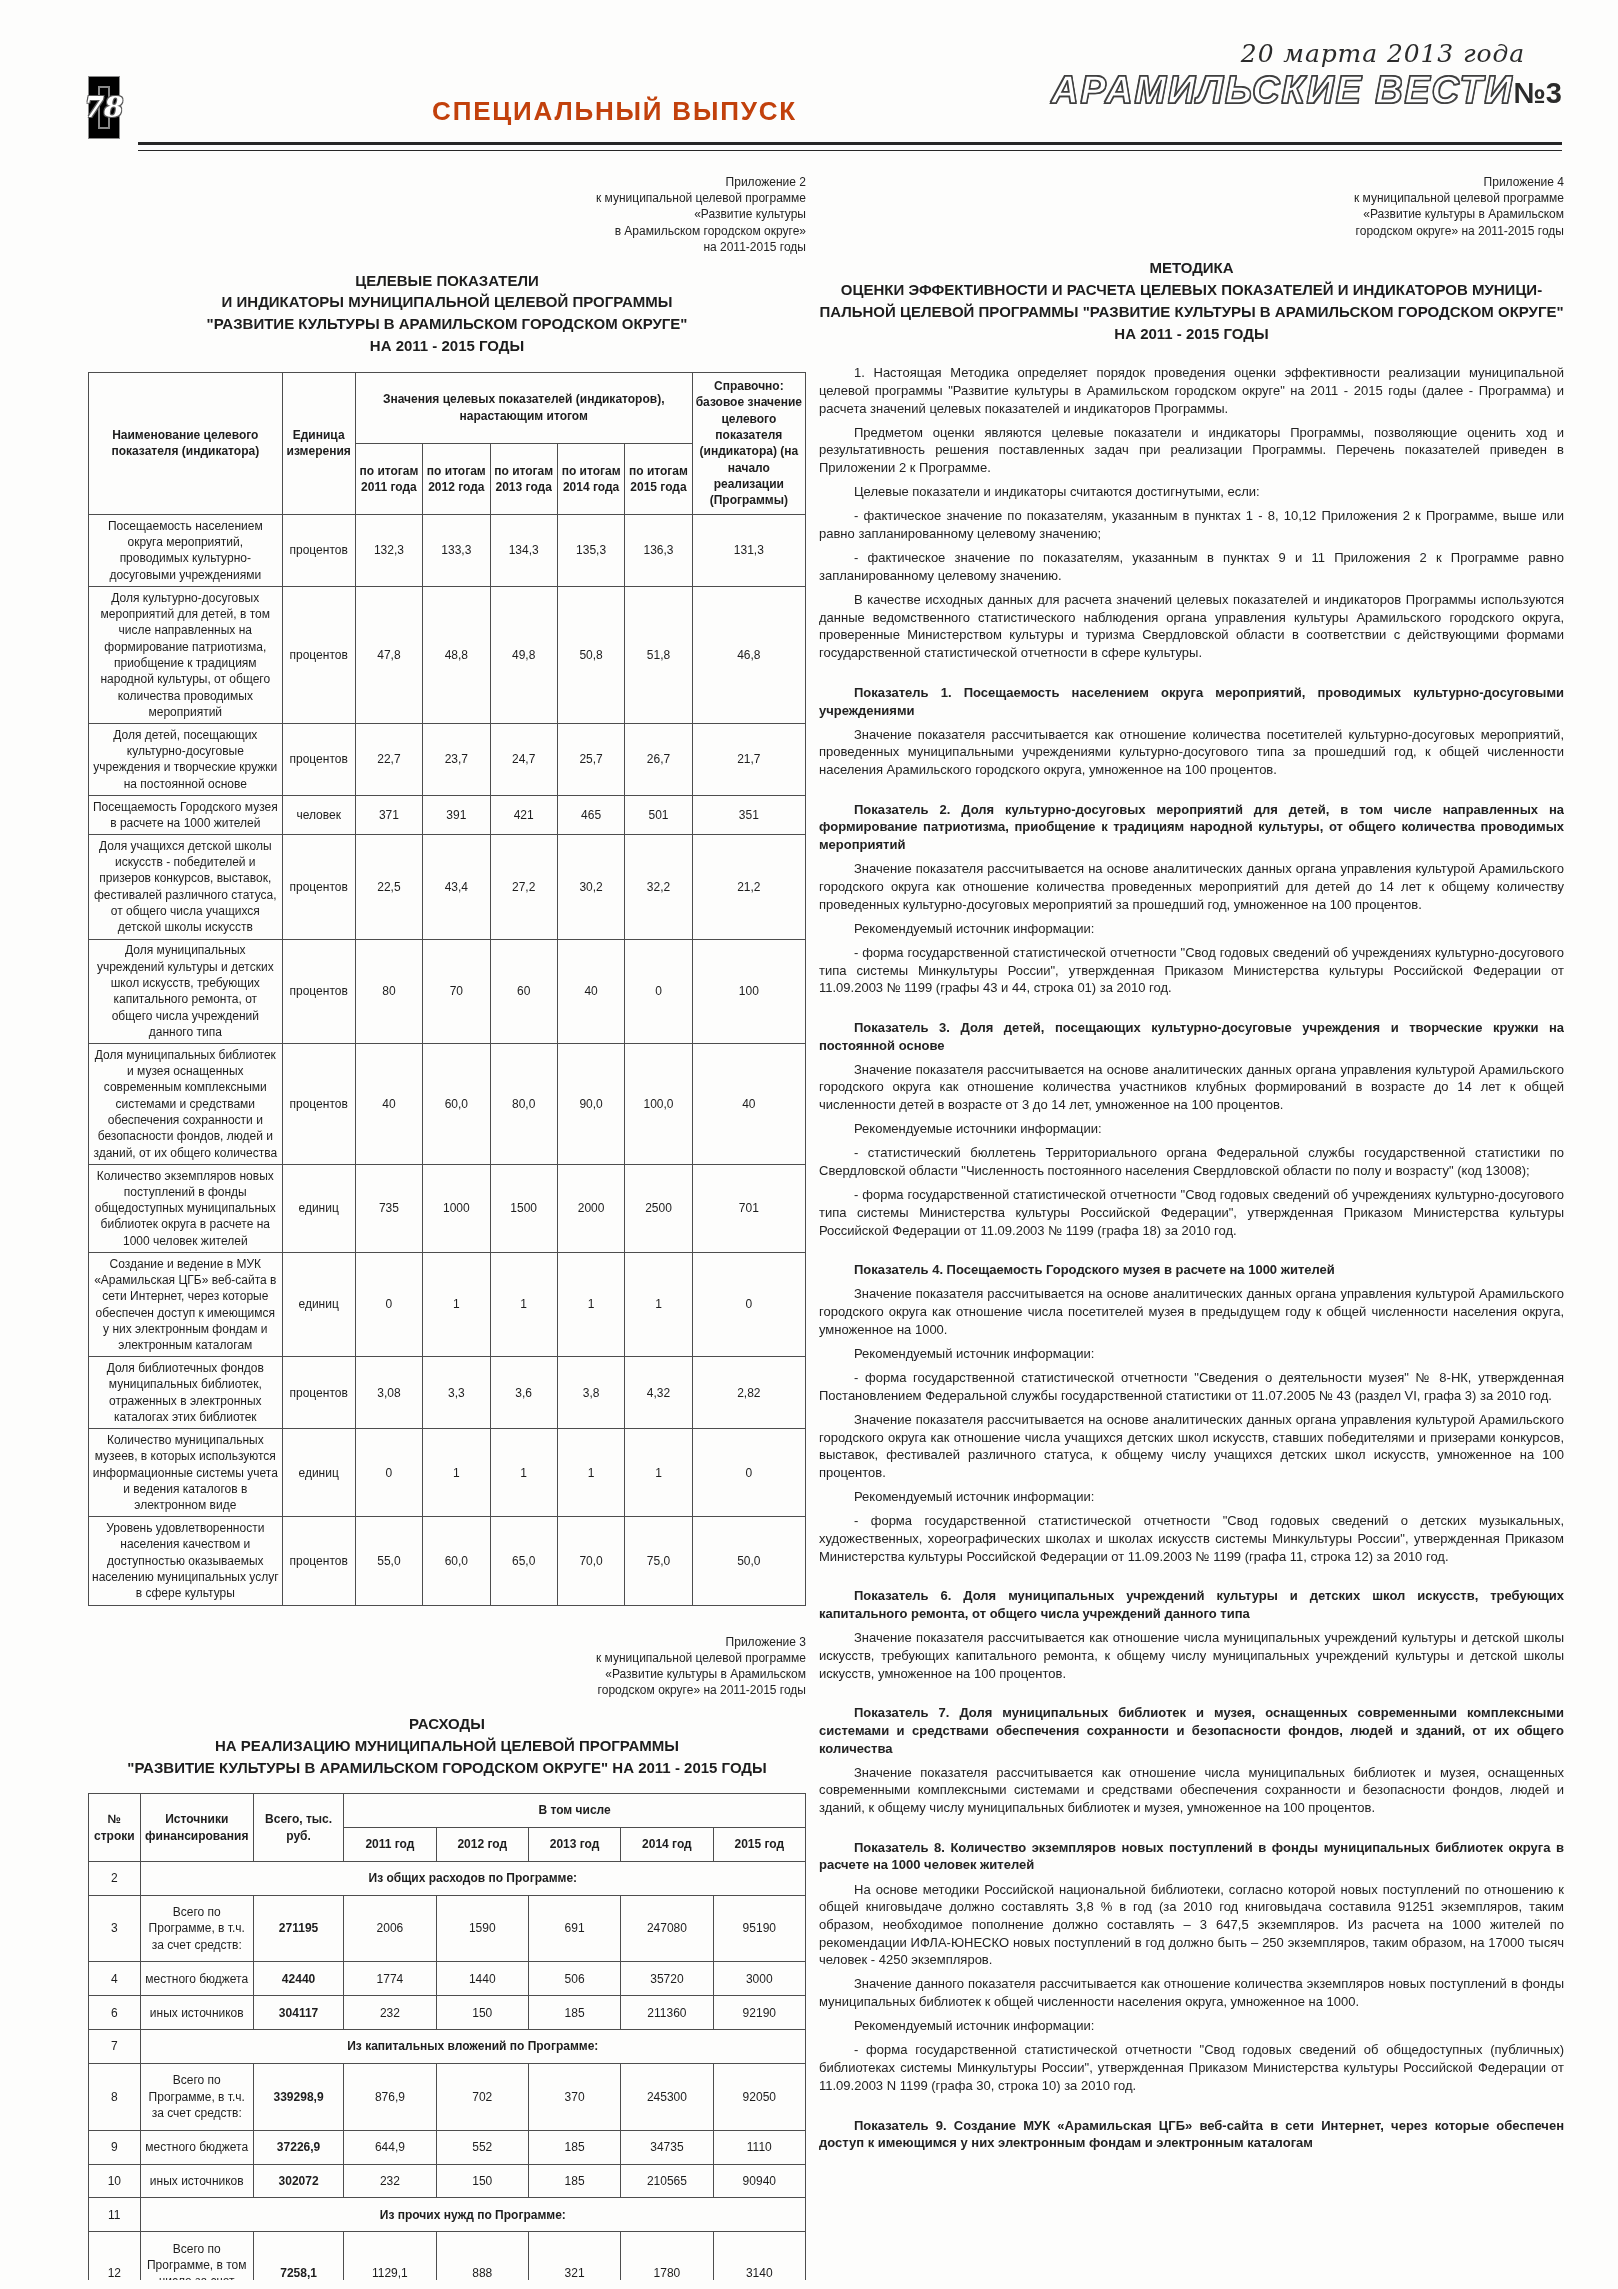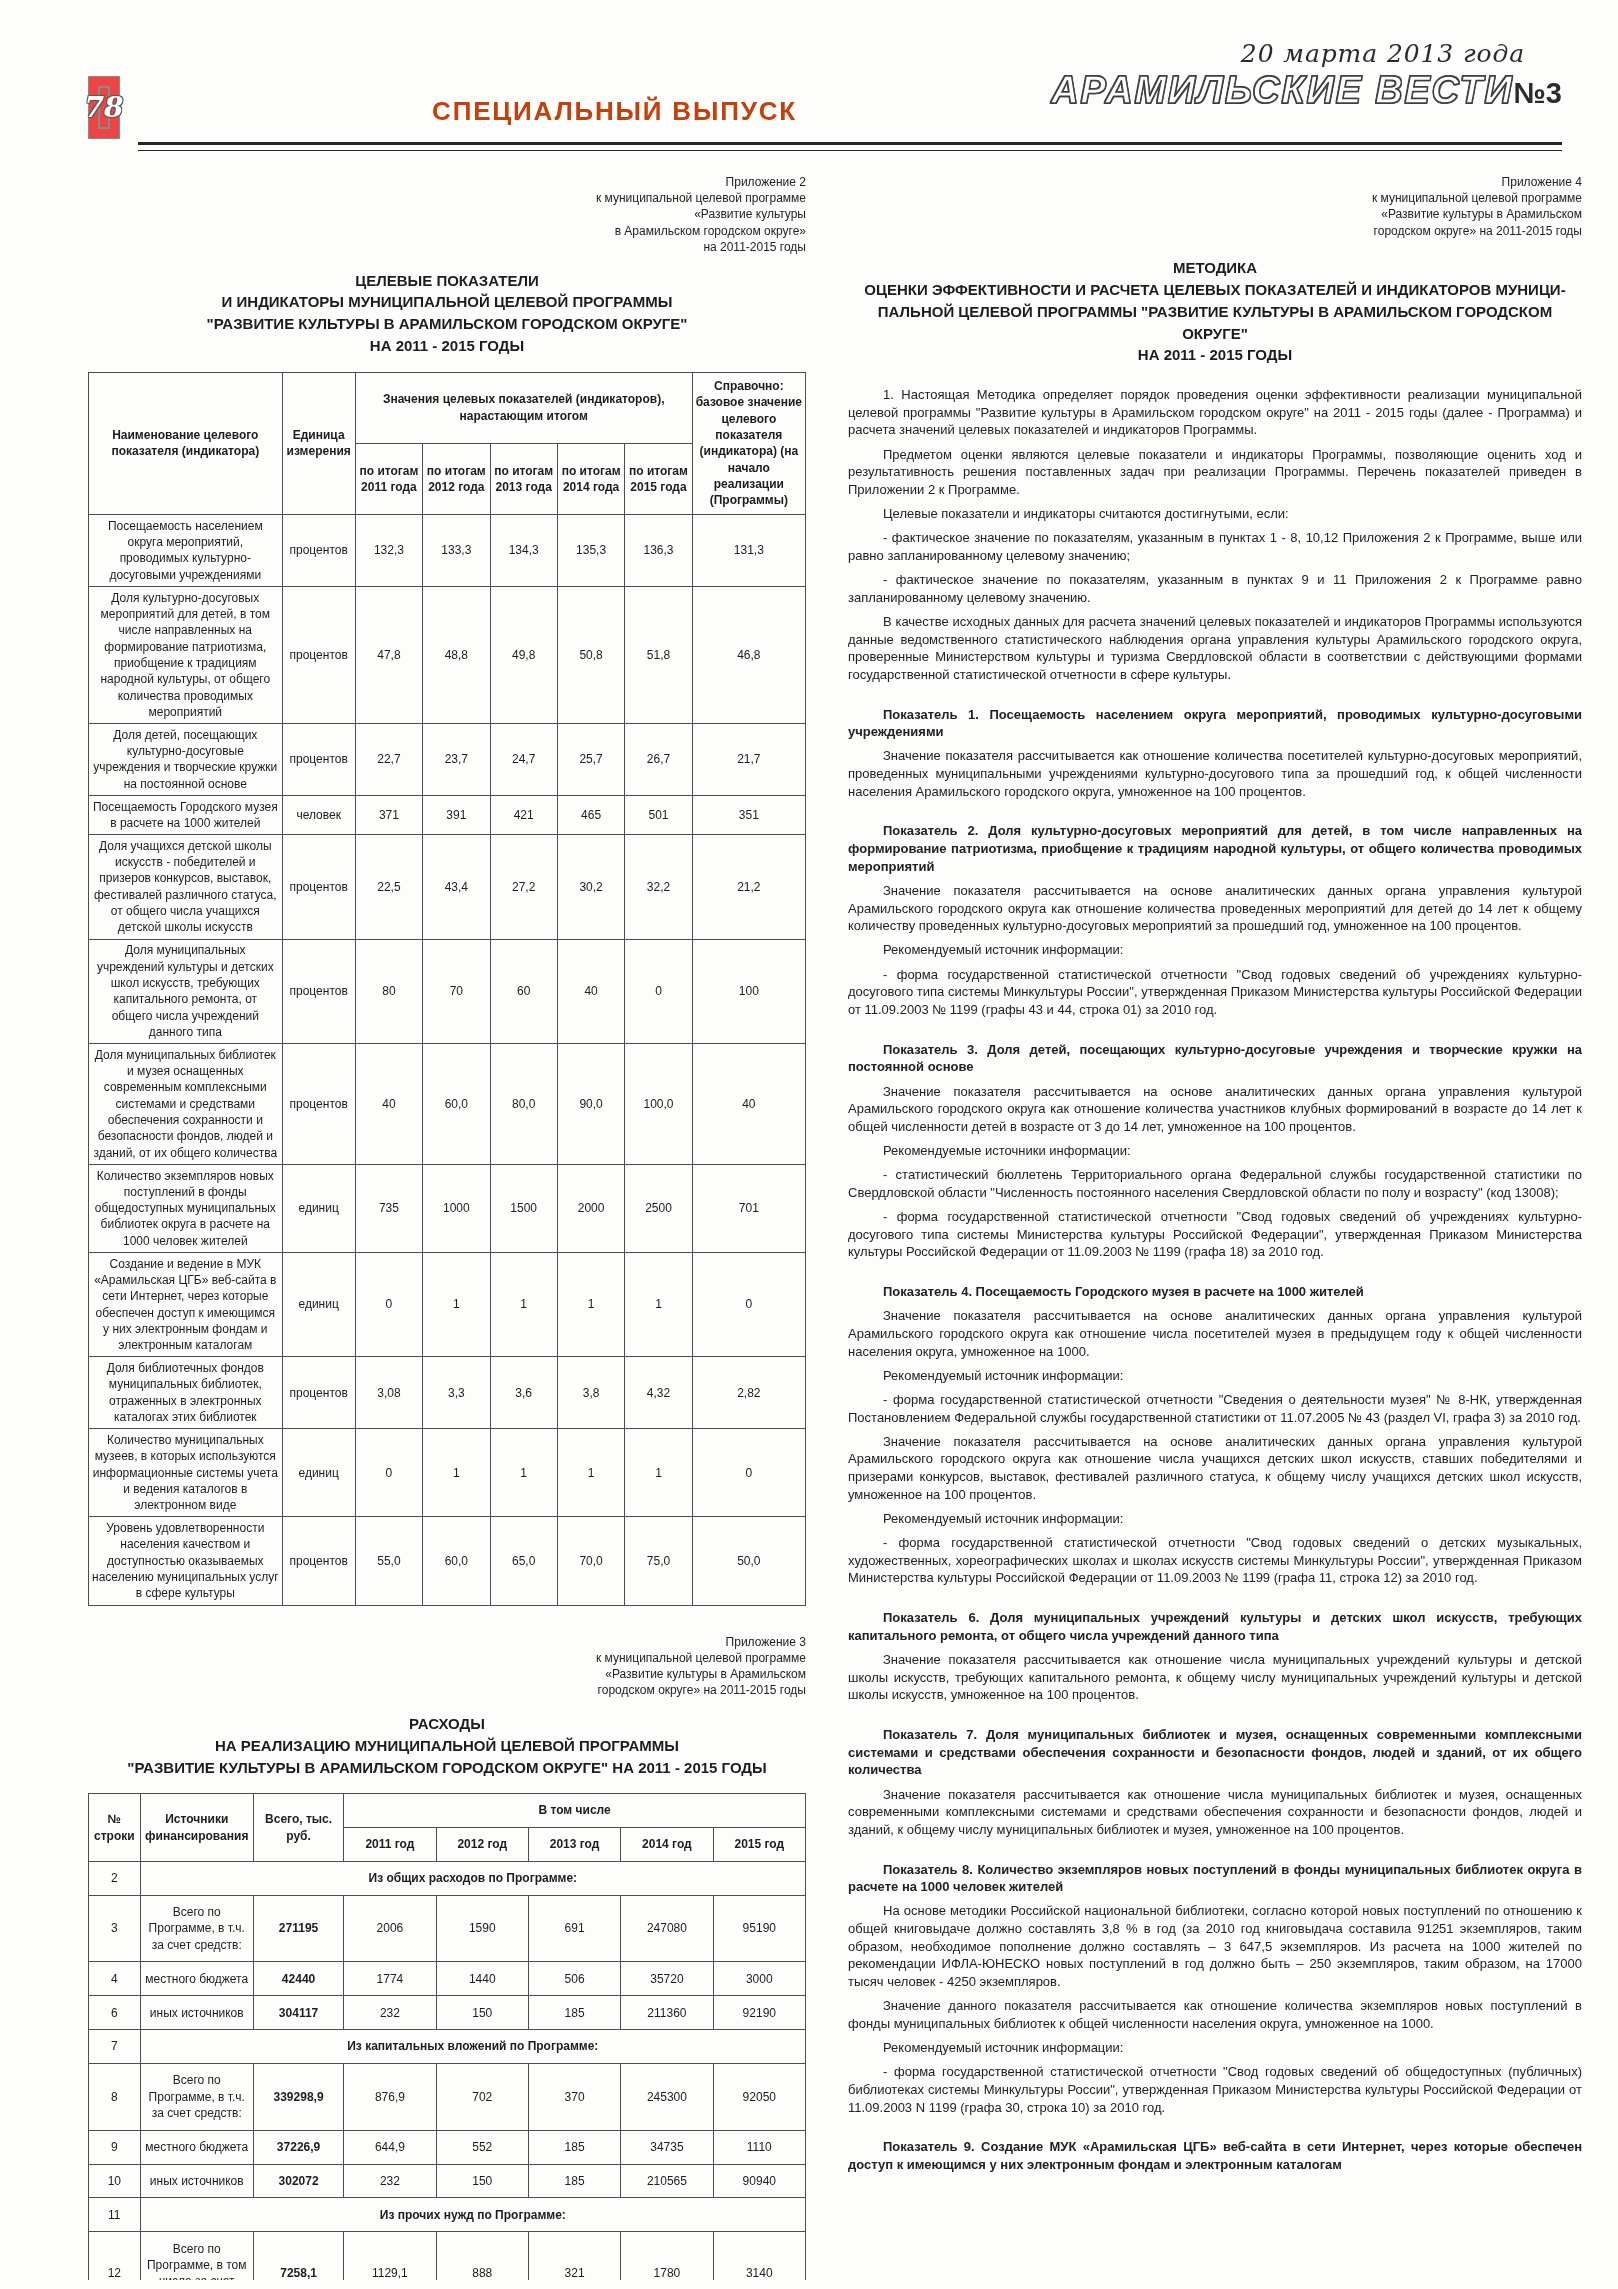--- a/index.html
+++ b/index.html
@@ -2,39 +2,39 @@
 <html lang="ru" style="font-size:14.8px"><head>
 <meta charset="utf-8">
 <style>
   * { box-sizing: border-box; margin: 0; padding: 0; }
   html, body { background: #e8e8e6; }
   body { width: 1619px; margin: 0 auto; font-family: "Liberation Sans", "DejaVu Sans", sans-serif; }
   .page { position: relative; width: 1619px; height: 2290px; background: #fdfdfc; overflow: hidden; color: #1f1f1f; }
 
   
   .hdr { position: absolute; top: 39px; left: 88px; right: 57px; height: 129px; }
-  .pagenum-box { position: absolute; left: 0; top: 37px; width: 32px; height: 63px; border: 0.9px solid #8a8a8a; background: #ef4444; padding: 9px; }
+  .pagenum-box { position: absolute; left: 0; top: 37px; width: 32px; height: 63px; border: 0.9px solid #8a8a8a; background: #000000; padding: 9px; }
   .pagenum-inner { width: 100%; height: 100%; border: 2.8px solid #8a8a8a; display: flex; align-items: center; justify-content: center; }
   .pagenum { font-family: "DejaVu Serif", serif; font-style: italic; font-weight: bold; font-size: 28px; color: #ffffff;
              text-shadow: -0.9px -0.9px 0 #5a5a5a, 0.9px -0.9px 0 #5a5a5a, -0.9px 0.9px 0 #5a5a5a, 0.9px 0.9px 0 #5a5a5a; }
   .special-title { position: absolute; left: 231px; top: 57px; width: 591px; text-align: center;
                    font-size: 26px; font-weight: 700; letter-spacing: 1.8px; color: #c2410c; }
   .date-line { position: absolute; right: 37px; top: 0; font-family: "DejaVu Serif", serif; font-style: italic;
                font-size: 25px; letter-spacing: 0.9px; color: #2b2b2b; }
   .masthead-line { position: absolute; right: 0; top: 29.5px; display: flex; align-items: baseline; }
   .masthead-name { font-size: 38px; font-weight: 700; font-style: italic; letter-spacing: 1.8px; color: #ffffff;
                    -webkit-text-stroke: 1.3px #3d3d3d;
                    text-shadow: -0.9px -0.9px 0 #4a4a4a, 0.9px -0.9px 0 #4a4a4a, -0.9px 0.9px 0 #4a4a4a, 0.9px 0.9px 0 #4a4a4a; }
   .issue-num { font-size: 29px; font-weight: 700; color: #2b2b2b; }
   .hdr-rule { position: absolute; left: 50px; right: 0; top: 103px; height: 9.2px;
               border-top: 3.7px solid #262626; border-bottom: 1.8px solid #262626; }
 
   
-  .columns { position: absolute; top: 174px; left: 88px; right: 37px; height: 2106px;
-             display: flex; gap: 42px; overflow: hidden; }
+  .columns { position: absolute; top: 174px; left: 88px; right: 55px; height: 2106px;
+             display: flex; gap: 13px; overflow: hidden; }
   .col-left  { width: 718px; flex: none; }
   .col-right { flex: 1; overflow: hidden; }
 
   .note { text-align: right; font-size: 12px; line-height: 1.35; color: #232323; }
   .note-a3 { margin-top: 28px; }
   .doc-title { text-align: center; font-weight: 700; font-size: 15px; line-height: 1.45; margin: 14.8px 9.2px 14.8px; color: #1d1d1d; }
 
   
   table.t { width: 100%; border-collapse: collapse; font-size: 12px; color: #1d1d1d; table-layout: fixed; }
   .t th, .t td { border: 0.9px solid #4d4d4d; text-align: center; vertical-align: middle;

